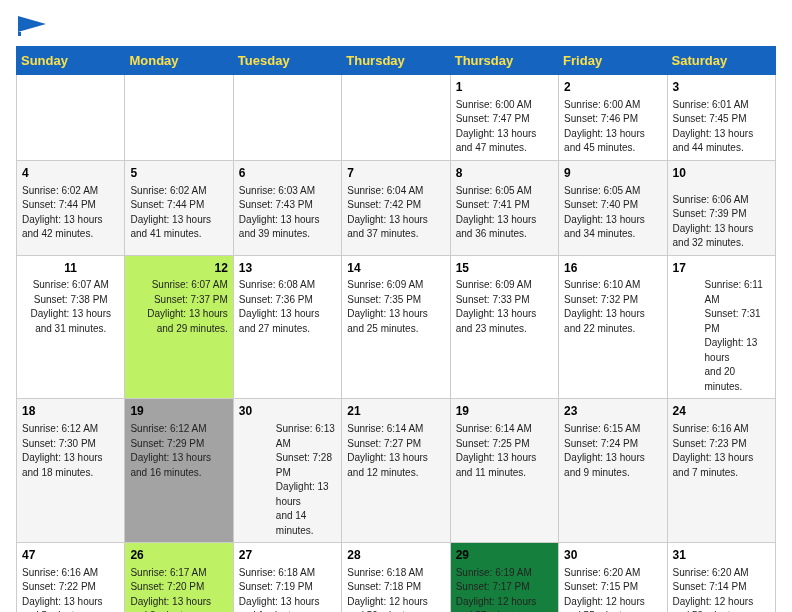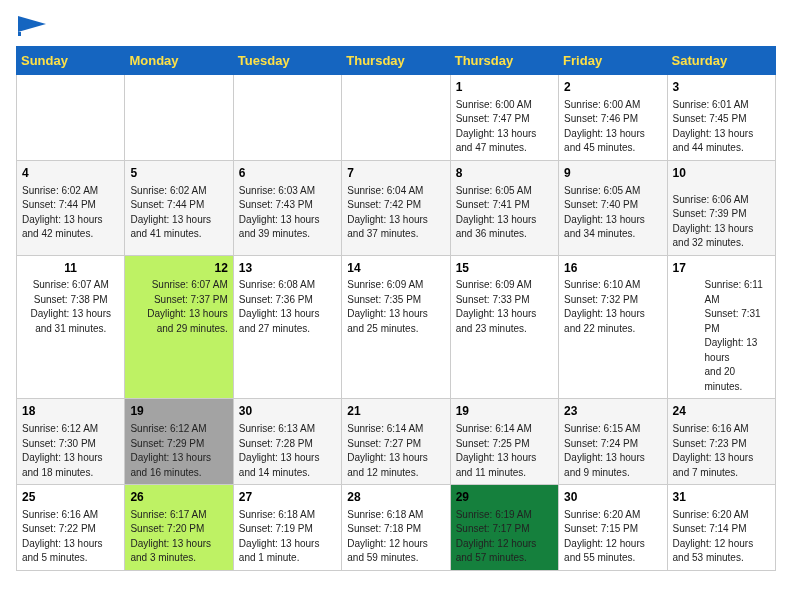--- a/index.html
+++ b/index.html
@@ -264,21 +264,21 @@
         </td>
         <td style="background: #a3a3a3;">
           <span class="day-number">19</span>
           <div class="day-info" style="white-space: pre-line;">Sunrise: 6:12 AM
 Sunset: 7:29 PM
 Daylight: 13 hours
 and 16 minutes.</div>
         </td>
         <td style="background: rgb(245, 245, 245);">
           <span class="day-number">30</span>
-          <div class="day-info" style="white-space: pre-line;">Sunrise: 6:13 AM
+          <div class="day-info" style="white-space: pre-line; margin-left: 37px;">Sunrise: 6:13 AM
 Sunset: 7:28 PM
 Daylight: 13 hours
 and 14 minutes.</div>
         </td>
         <td style="background: rgb(245, 245, 245);">
           <span class="day-number">21</span>
           <div class="day-info" style="white-space: pre-line;">Sunrise: 6:14 AM
 Sunset: 7:27 PM
 Daylight: 13 hours
 and 12 minutes.</div>
@@ -300,21 +300,21 @@
         <td style="background: rgb(245, 245, 245);">
           <span class="day-number">24</span>
           <div class="day-info" style="white-space: pre-line;">Sunrise: 6:16 AM
 Sunset: 7:23 PM
 Daylight: 13 hours
 and 7 minutes.</div>
         </td>
       </tr>
       <tr>
         <td style="background: rgb(255, 255, 255);">
-          <span class="day-number">25</span>
+          <span class="day-number">47</span>
           <div class="day-info" style="white-space: pre-line;">Sunrise: 6:16 AM
 Sunset: 7:22 PM
 Daylight: 13 hours
 and 5 minutes.</div>
         </td>
         <td style="background: #bef264;">
           <span class="day-number">26</span>
           <div class="day-info" style="white-space: pre-line;">Sunrise: 6:17 AM
 Sunset: 7:20 PM
 Daylight: 13 hours

